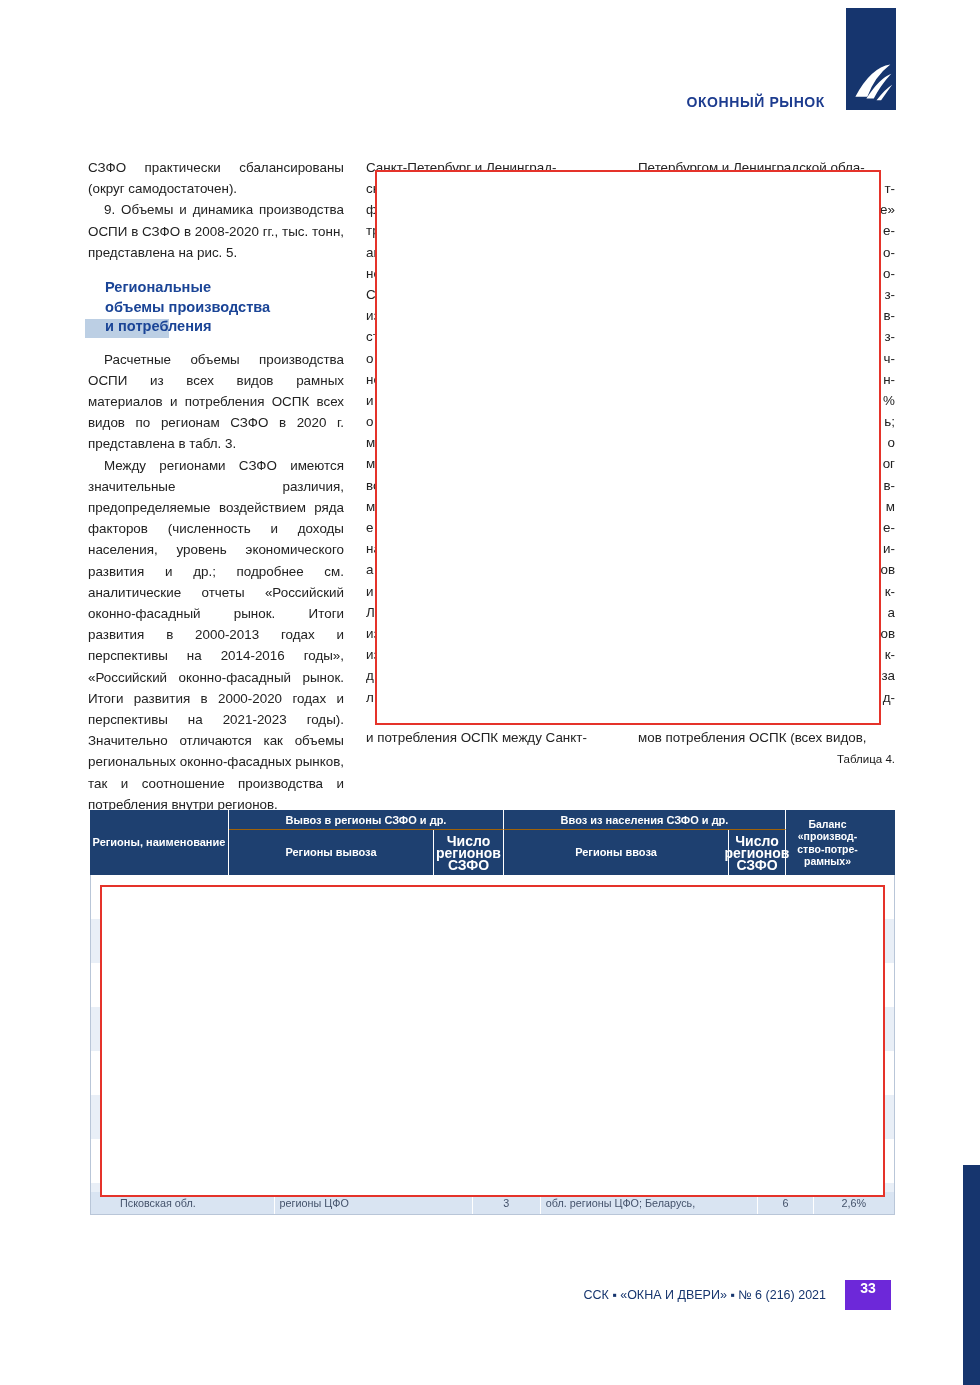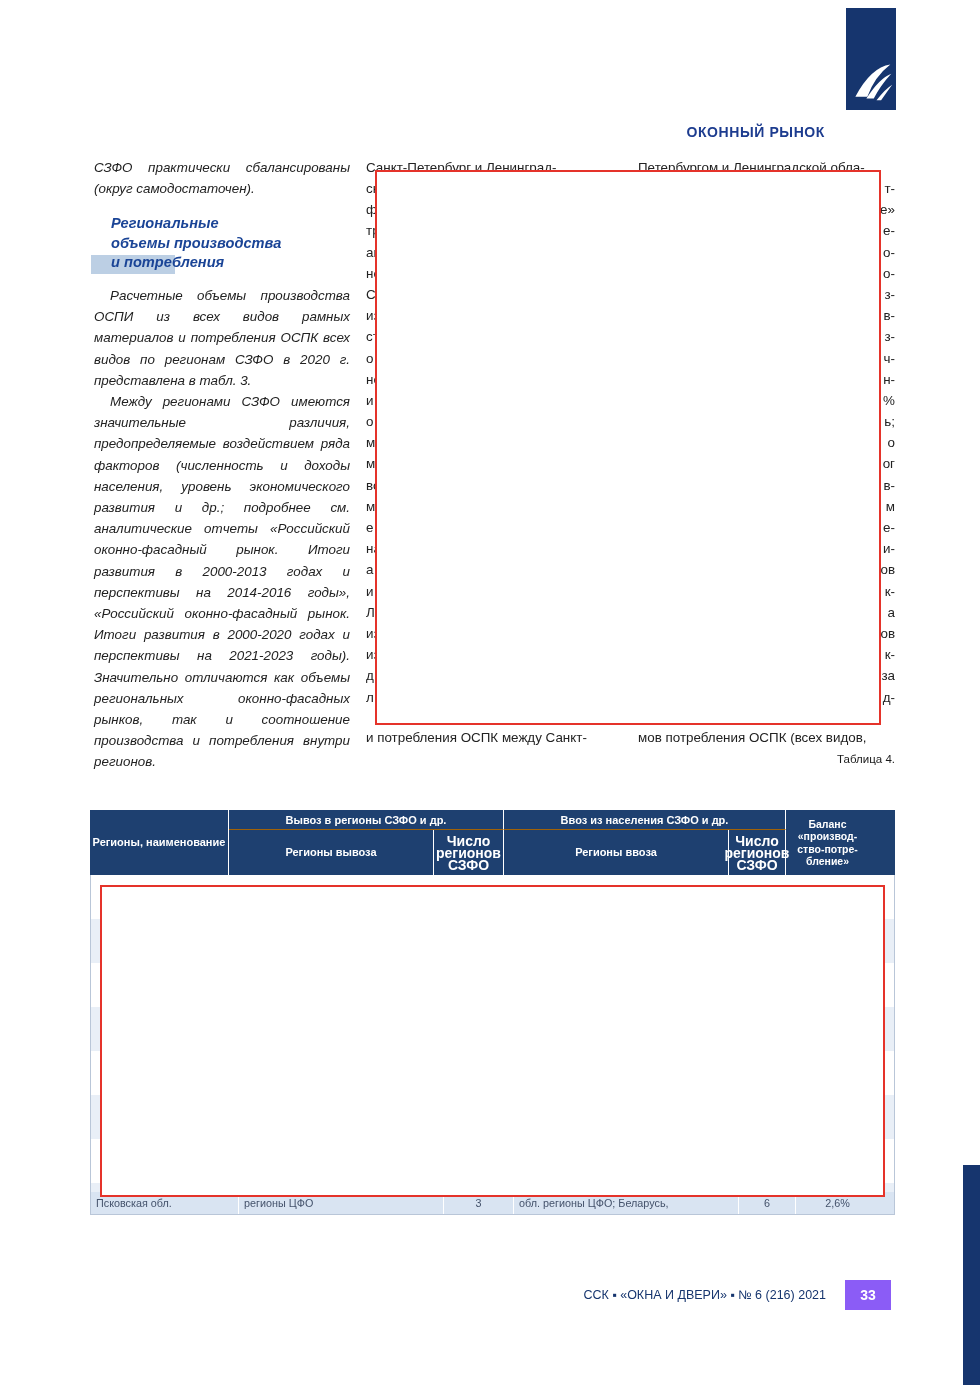--- a/index.html
+++ b/index.html
@@ -8,21 +8,21 @@
     position:relative; width:980px; height:1385px; margin:0 auto;
     background:#ffffff; overflow:hidden;
     font-family:"Liberation Sans", sans-serif; color:#1c1c1c;
   }
 
   
   .logo-block { position:absolute; left:846px; top:8px; width:50px; height:102px; background:#16356e; }
   .logo-block svg { position:absolute; left:2px; bottom:4px; }
   .section-header {
     position:absolute; top:94px; right:155px;
-    font-size:14px; font-weight:bold; letter-spacing:0.6px; color:#1d3c8f;margin-top:30px;
+    font-size:14px; font-weight:bold; letter-spacing:0.6px; color:#1d3c8f;
   }
 
   
   .col { position:absolute; width:256px; font-size:13.4px; line-height:21.2px; text-align:justify; color:#222; }
   .col p { margin-bottom:0; }
   .indent { text-indent:16px; }
   .heading {
     position:relative; color:#1a4496; font-weight:bold; font-size:14.6px; line-height:19.5px;
     padding-left:17px; margin:15px 0 12px 0;
   }
@@ -58,43 +58,44 @@
     position:relative; height:340px; border:1px solid #b9c6d8; border-top:0;
     background:repeating-linear-gradient(180deg, #ffffff 0 44px, #e9eff7 44px 88px);
   }
   .t4-row { position:absolute; left:0; right:0; bottom:0; height:22px; display:flex; background:#d9e4f2; font-size:10.8px; color:#44526b; }
   .tc { border-right:1px solid #ffffff; display:flex; align-items:center; overflow:hidden; white-space:nowrap; padding:0 5px; }
   .tc.center { justify-content:center; }
 
   
   .footer-line { position:absolute; top:1288px; right:154px; font-size:12.5px; color:#16356e; }
   .page-number-box {
-    position:absolute; left:845px; top:1280px; width:46px; height:30px; background:#8b5cf6;
-    display:flex; align-items:center; justify-content:center;
+    position:absolute; left:845px; top:1280px; width:46px; height:30px; background:#6d28d9;
+    display:flex; justify-content:center;
     color:#fff; font-weight:bold; font-size:14px;
   }
   .right-edge-bar { position:absolute; right:0; top:1165px; width:17px; height:220px; background:#16356e; }
 </style>
 </head>
 <body>
 
 <div class="page">
 
   <div class="logo-block">
     <svg width="46" height="50" viewBox="0 0 50 50">
       <path d="M8 42 Q 25 10 46 7 Q 29 20 21 42 Z" fill="#ffffff"></path>
       <path d="M20 44 Q 34 22 47 17 Q 35 30 28 44 Z" fill="#ffffff"></path>
       <path d="M31 46 Q 40 34 48 29 Q 40 40 36 46 Z" fill="#ffffff"></path>
     </svg>
   </div>
 
   <div class="section-header">ОКОННЫЙ РЫНОК</div>
 
-  <div class="col" style="left:94px; top:157px;font-style:italic;">
+  <div class="col" style="left:88px; top:157px;">
     <p>СЗФО практически сбалансированы (округ самодостаточен).</p>
+    <p class="indent">9. Объемы и динамика производства ОСПИ в СЗФО в 2008-2020 гг., тыс. тонн, представлена на рис. 5.</p>
     <div class="heading">
       <div class="hl"></div>
       <div>Региональные</div>
       <div>объемы производства</div>
       <div>и потребления</div>
     </div>
     <p class="indent">Расчетные объемы производства ОСПИ из всех видов рамных материалов и потребления ОСПК всех видов по регионам СЗФО в 2020 г. представлена в табл. 3.</p>
     <p class="indent">Между регионами СЗФО имеются значительные различия, предопределяемые воздействием ряда факторов (численность и доходы населения, уровень экономического развития и др.; подробнее см. аналитические отчеты «Российский оконно-фасадный рынок. Итоги развития в 2000-2013 годах и перспективы на 2014-2016 годы», «Российский оконно-фасадный рынок. Итоги развития в 2000-2020 годах и перспективы на 2021-2023 годы). Значительно отличаются как объемы региональных оконно-фасадных рынков, так и соотношение производства и потребления внутри регионов.</p>
   </div>
 
@@ -183,27 +184,27 @@
         <div class="hgroup-bottom">
           <div class="hc" style="width:225px;">Регионы ввоза</div>
           <div class="hc hc-small" style="width:57px;">Число регионов СЗФО</div>
         </div>
       </div>
 
       <div class="hc balance-cell" style="width:83px;">
           <div>Баланс</div>
           <div>«производ-</div>
           <div>ство-потре-</div>
-          <div>бление»</div>
+          <div>рамных»</div>
         </div>
     </div>
 
     <div class="t4-body">
       <div class="t4-row">
-        <div class="tc" style="width:148px;">Псковская обл.</div>
+        <div class="tc" style="width:165px;margin-left:24px;">Псковская обл.</div>
         <div class="tc" style="width:205px;">регионы ЦФО</div>
         <div class="tc center" style="width:70px;">3</div>
         <div class="tc" style="width:225px;">обл. регионы ЦФО; Беларусь,</div>
         <div class="tc center" style="width:57px;">6</div>
         <div class="tc center" style="width:83px; border-right:0;">2,6%</div>
       </div>
     </div>
   </div>
 
   <div class="redaction" style="left:100px; top:885px; width:785px; height:312px;"></div>

